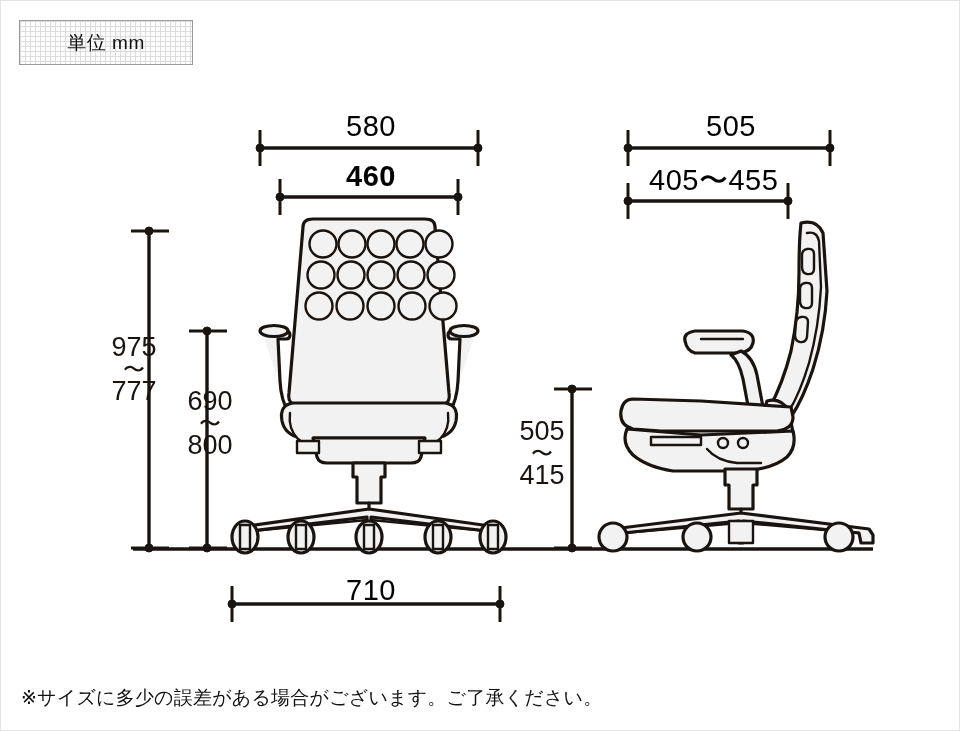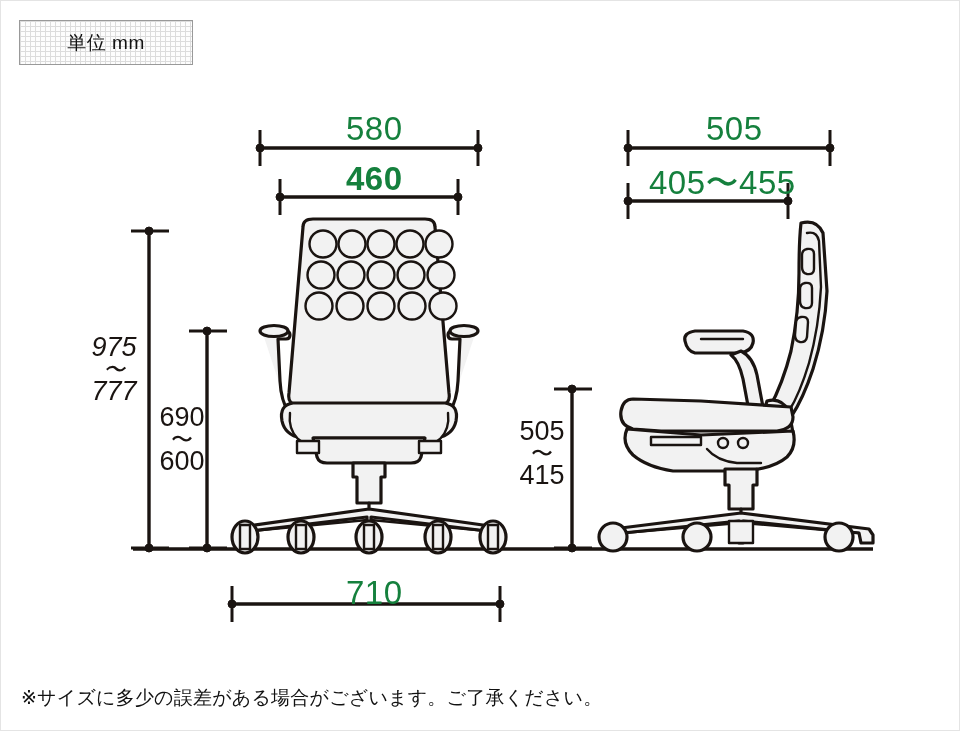--- a/index.html
+++ b/index.html
@@ -49,22 +49,22 @@
     left: 20px;
     top: 684px;
     font-size: 19px;
     color: #111111;
     white-space: nowrap;
     letter-spacing: 0.2px;
   }
   
   .dim-label {
     position: absolute;
-    font-size: 33px;
-    color: #15803d;
+    font-size: 29px;
+    color: #000000;
     white-space: nowrap;
     line-height: 1;
     letter-spacing: 0.5px;
   }
   .dim-stack {
     position: absolute;
     font-size: 27px;
     color: #1a1411;
     line-height: 0.95;
     text-align: center;
@@ -307,30 +307,30 @@
   <div class="dim-label" style="left:345px; top:111px;">580</div>
 
   <div class="dim-label" style="left:345px; top:161px;font-weight:bold;">460</div>
 
   <div class="dim-label" style="left:705px; top:111px;">505</div>
 
   <div class="dim-label" style="left:648px; top:165px;">405〜455</div>
 
   <div class="dim-label" style="left:345px; top:567px;margin-top:8px;">710</div>
 
-  <div class="dim-stack" style="left:80px; top:334px; width:66px;font-style:italic;">
+  <div class="dim-stack" style="left:100px; top:334px; width:66px;">
     <span>975</span>
     <span class="tilde">〜</span>
     <span>777</span>
   </div>
 
-  <div class="dim-stack" style="left:150px; top:404px; width:62px;">
+  <div class="dim-stack" style="left:150px; top:388px; width:62px;padding-left:28px;">
     <span>690</span>
     <span class="tilde">〜</span>
-    <span>600</span>
+    <span>800</span>
   </div>
 
   <div class="dim-stack" style="left:510px; top:418px; width:62px;">
     <span>505</span>
     <span class="tilde">〜</span>
     <span>415</span>
   </div>
 
   <div id="note">※サイズに多少の誤差がある場合がございます。ご了承ください。</div>
 

